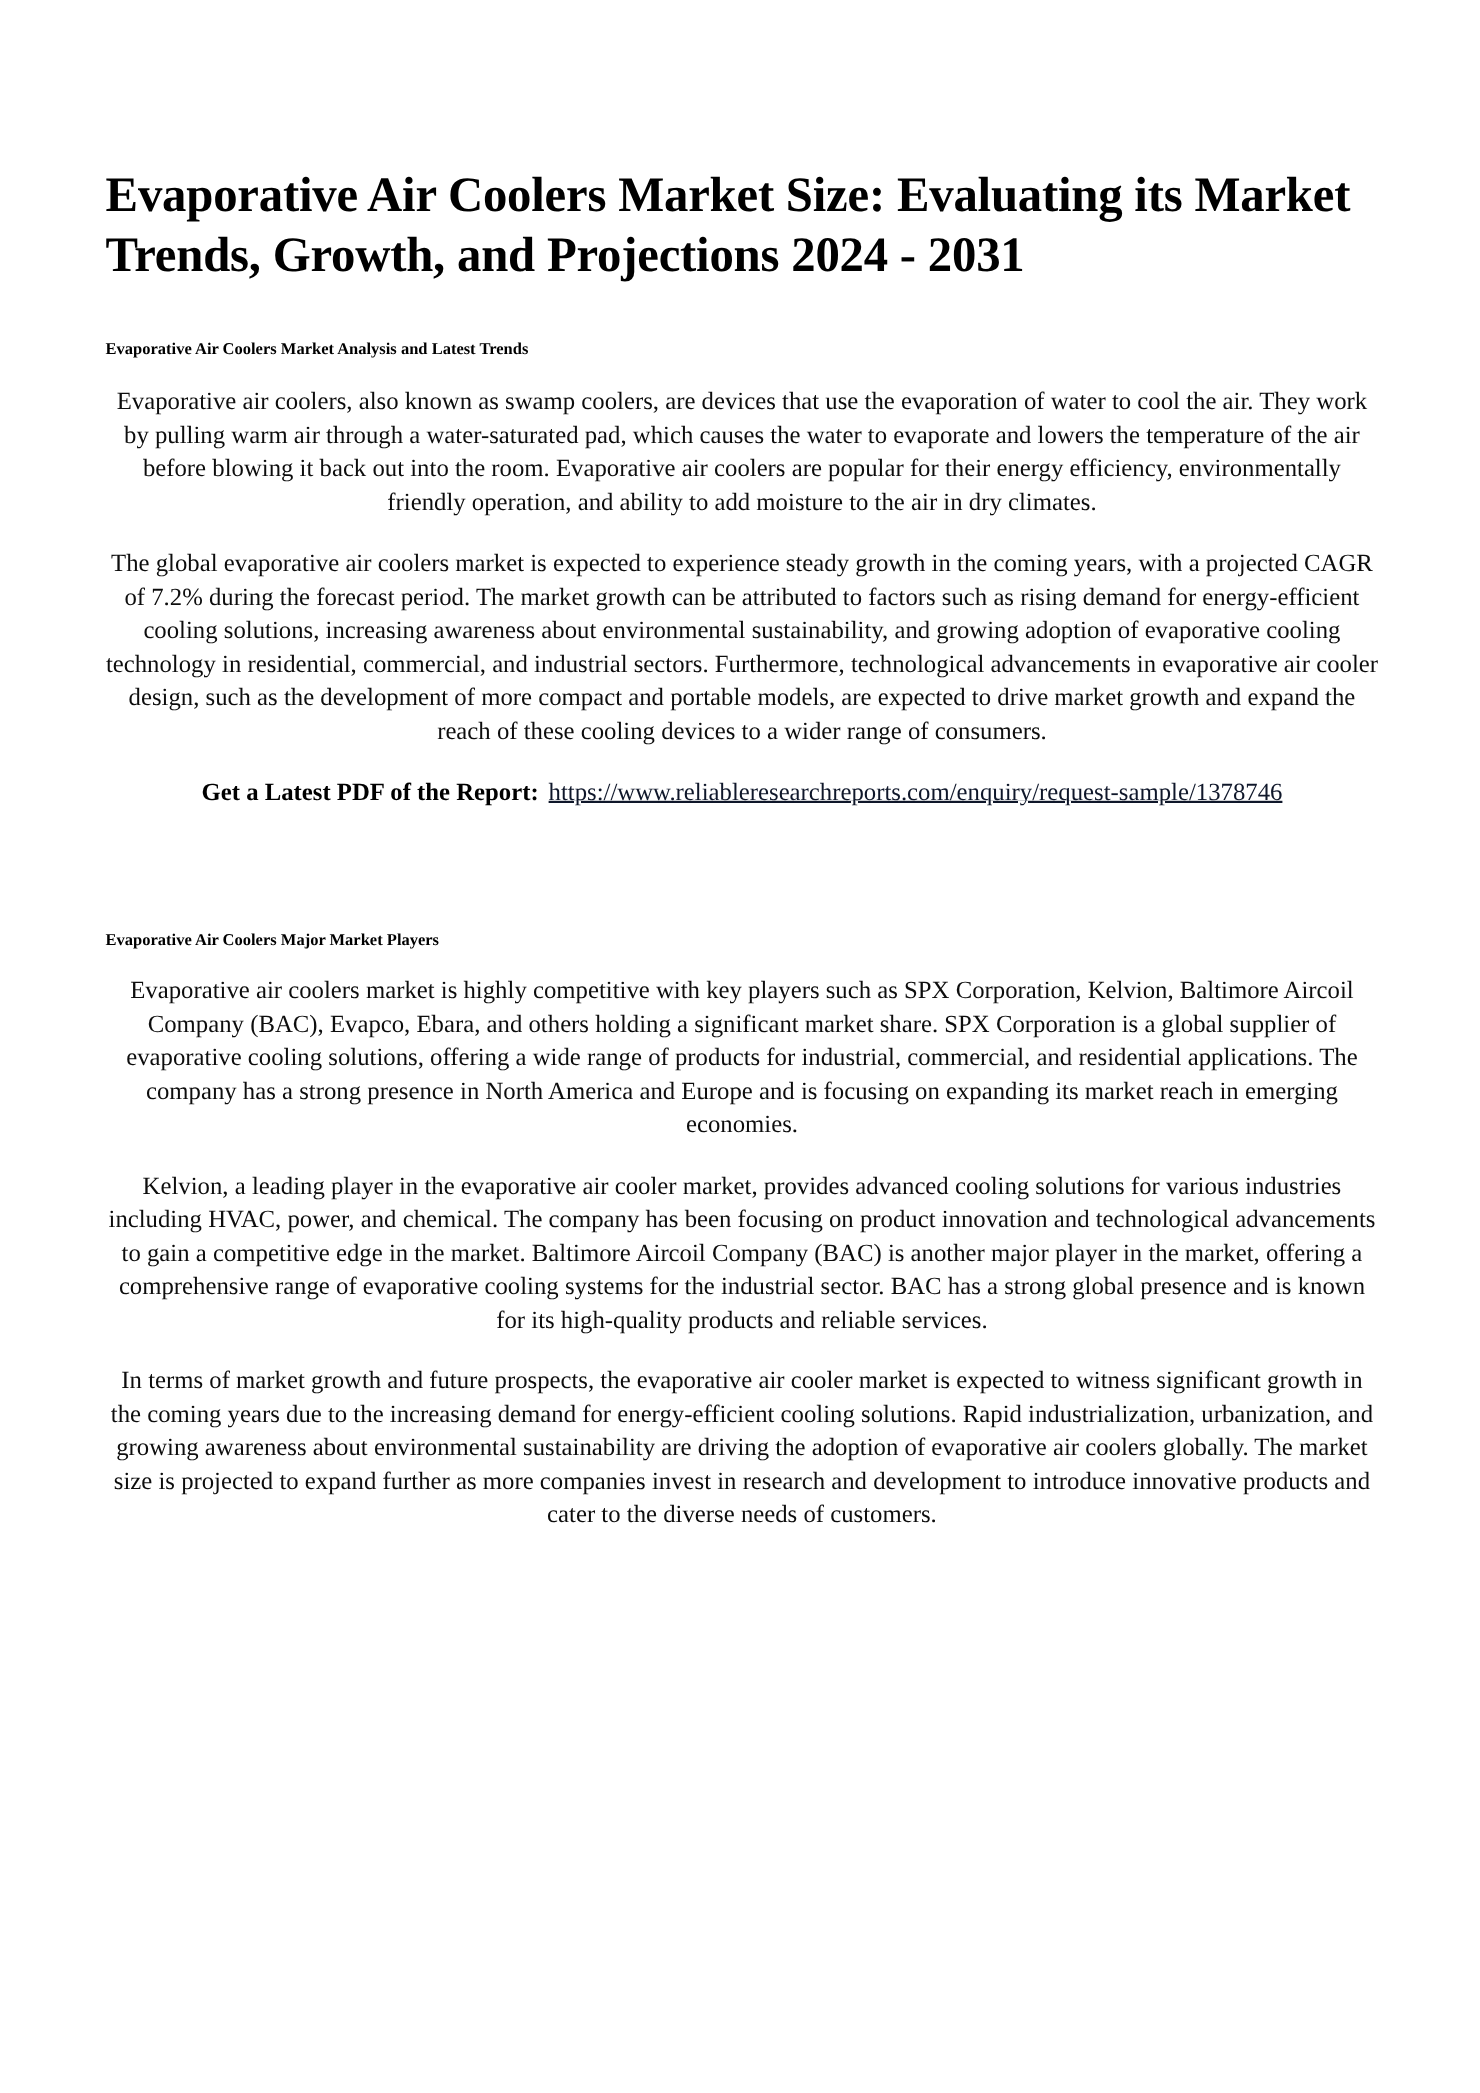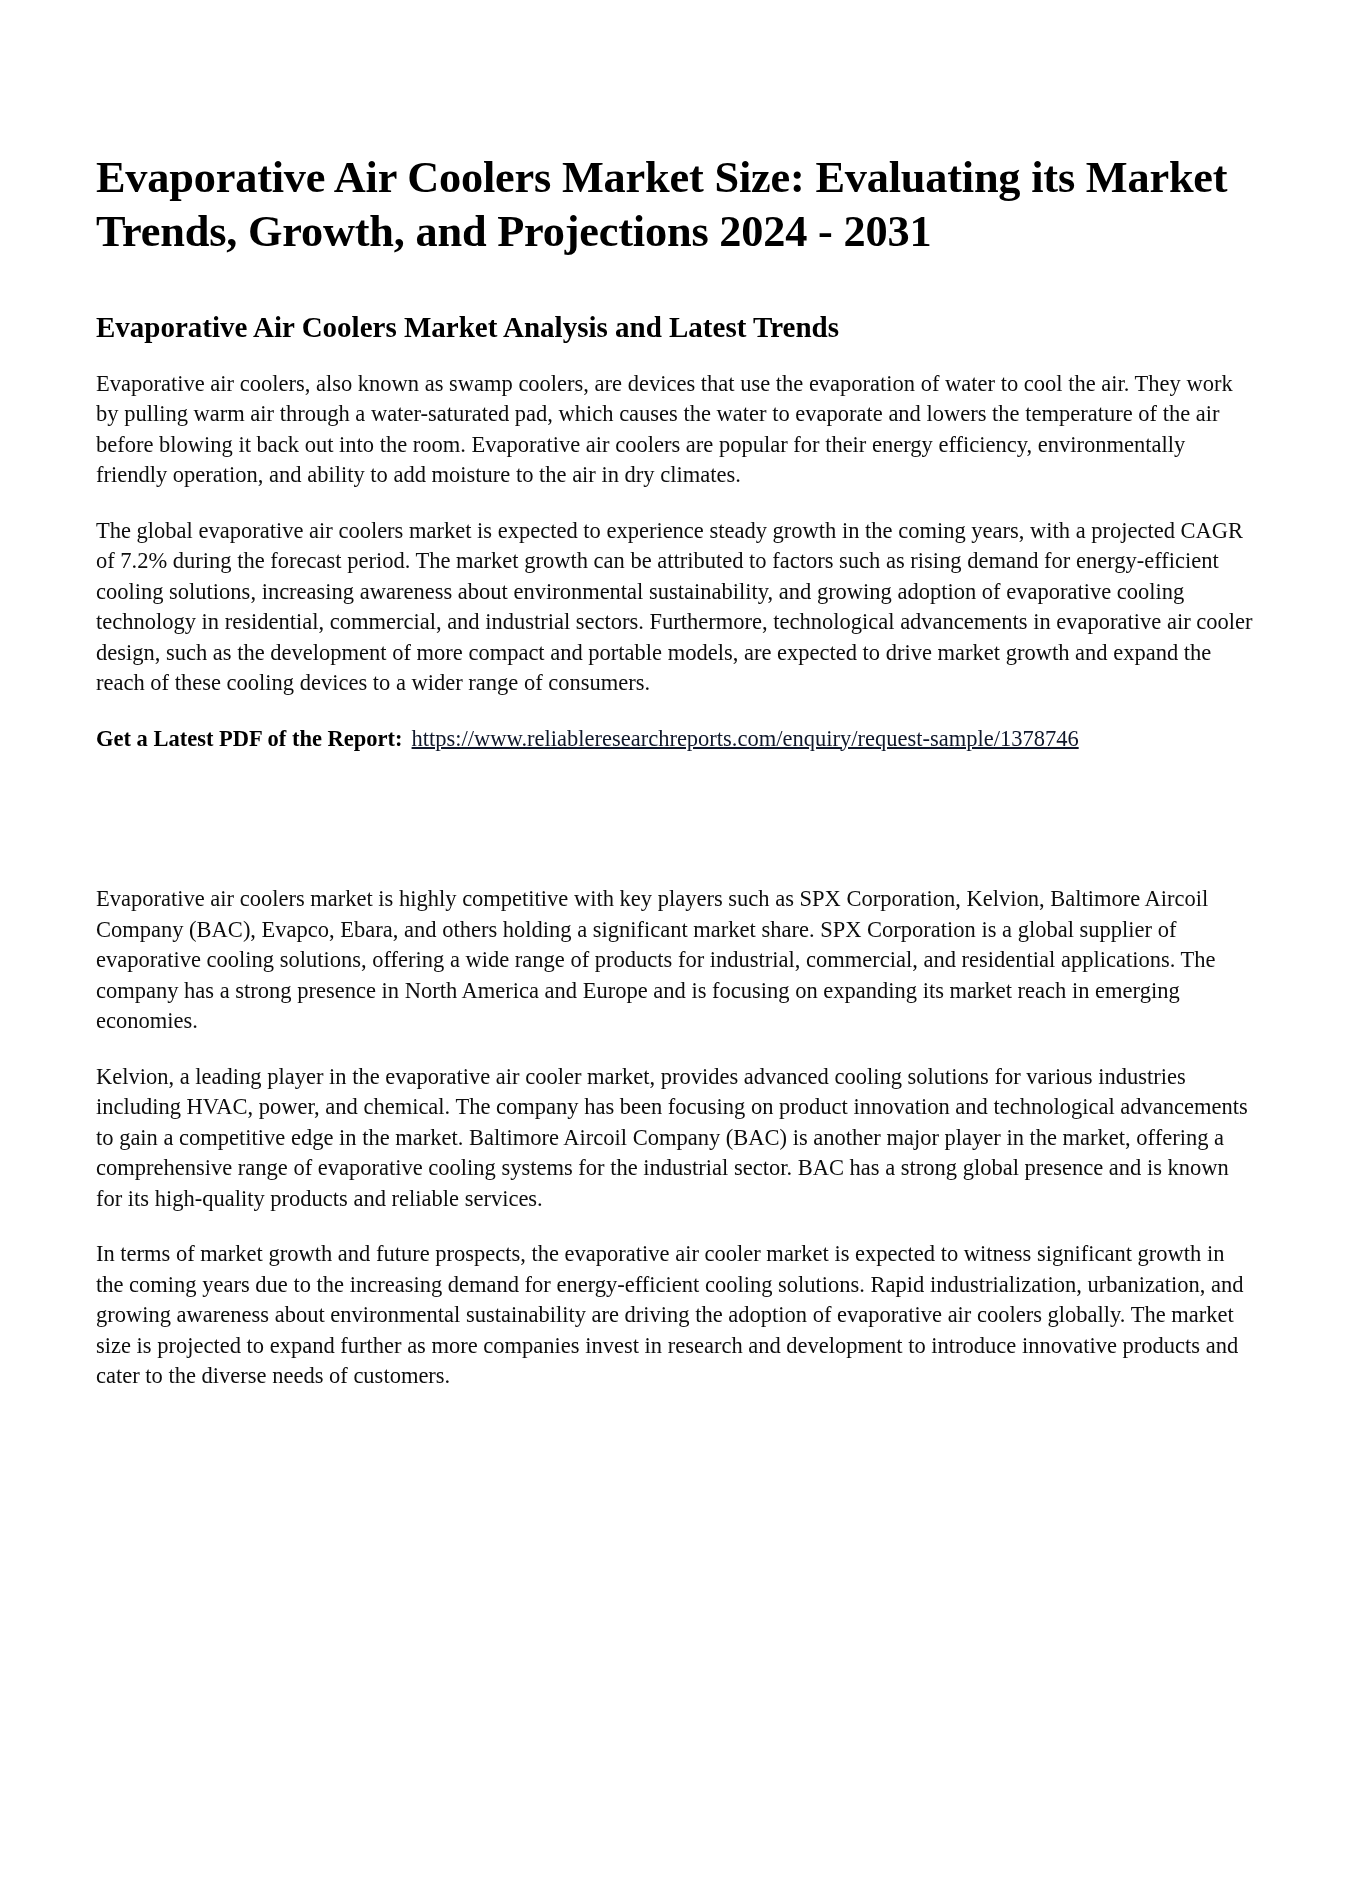--- a/index.html
+++ b/index.html
@@ -43,34 +43,34 @@
     margin: 0 0 0 0;
     color: #000000;
     transform: scaleX(0.985);
     transform-origin: left top;
   }
 
   
   .section-heading {
     font-family: "Liberation Serif", "DejaVu Serif", serif;
     font-weight: bold;
-    font-size: 29px;
+    font-size: 15px;
     line-height: 1.3;
     color: #000000;
     margin: 0;
   }
 
   
   .body-par {
     font-family: "Liberation Serif", "DejaVu Serif", serif;
     font-size: 22.5px;
     line-height: 30.5px;
     color: #0d0d0d;
     margin: 0;
-    text-align: left;
+    text-align: center;
   }
 
   
   .gap-title-h1   { height: 50px; }
   .gap-h-p        { height: 22px; }
   .gap-p-p        { height: 25px; }
   .gap-link-block { height: 110px; }
   .gap-h2-p       { height: 20px; }
 
   
@@ -109,20 +109,21 @@
     <div class="gap-p-p"></div>
 
     <p class="body-par">The global evaporative air coolers market is expected to experience steady growth in the coming years, with a projected CAGR of 7.2% during the forecast period. The market growth can be attributed to factors such as rising demand for energy-efficient cooling solutions, increasing awareness about environmental sustainability, and growing adoption of evaporative cooling technology in residential, commercial, and industrial sectors. Furthermore, technological advancements in evaporative air cooler design, such as the development of more compact and portable models, are expected to drive market growth and expand the reach of these cooling devices to a wider range of consumers.</p>
 
     <div class="gap-p-p"></div>
 
     <p class="body-par link-line"><span class="link-label">Get a Latest PDF of the Report:</span><span class="link-spacer"></span><a class="sample-link" href="#">https://www.reliableresearchreports.com/enquiry/request-sample/1378746</a></p>
 
     <div class="gap-link-block"></div>
 
+    <h2 class="section-heading">Evaporative Air Coolers Major Market Players</h2>
 
     <div class="gap-h2-p"></div>
 
     <p class="body-par">Evaporative air coolers market is highly competitive with key players such as SPX Corporation, Kelvion, Baltimore Aircoil Company (BAC), Evapco, Ebara, and others holding a significant market share. SPX Corporation is a global supplier of evaporative cooling solutions, offering a wide range of products for industrial, commercial, and residential applications. The company has a strong presence in North America and Europe and is focusing on expanding its market reach in emerging economies.</p>
 
     <div class="gap-p-p"></div>
 
     <p class="body-par">Kelvion, a leading player in the evaporative air cooler market, provides advanced cooling solutions for various industries including HVAC, power, and chemical. The company has been focusing on product innovation and technological advancements to gain a competitive edge in the market. Baltimore Aircoil Company (BAC) is another major player in the market, offering a comprehensive range of evaporative cooling systems for the industrial sector. BAC has a strong global presence and is known for its high-quality products and reliable services.</p>
 
     <div class="gap-p-p"></div>

